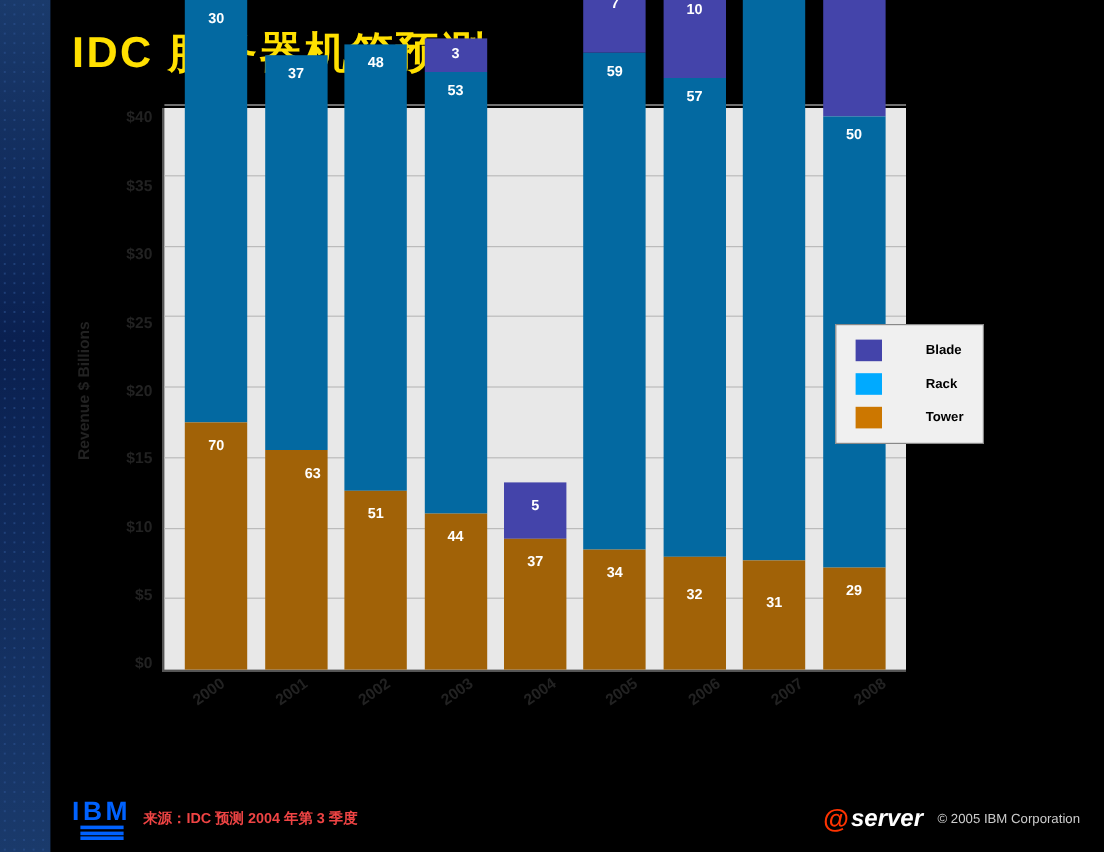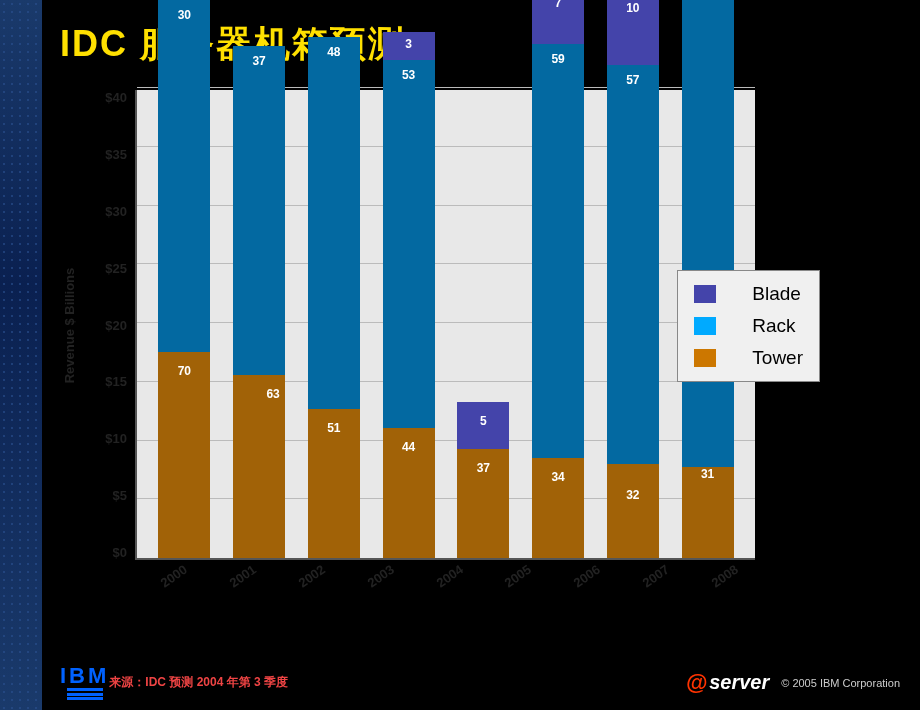--- a/index.html
+++ b/index.html
@@ -193,38 +193,39 @@
     }
     .legend-item:last-child { margin-bottom: 0; }
     .legend-color {
       width: 22px;
       height: 18px;
       margin-right: 8px;
       flex-shrink: 0;
     }
     .legend-text {
       color: #000;
-      font-size: 19px;
-      font-weight: normal;
+      font-size: 11px;
+      font-weight: bold;
       margin-left: 28px;
     }
 
     
     .footer {
       position: absolute;
       bottom: 10px;
       left: 60px;
       right: 20px;
       display: flex;
       align-items: center;
       justify-content: space-between;
     }
     .footer-left {
       display: flex;
       align-items: center;
+      gap: 10px;
     }
     .footer-source {
       color: #ef4444;
       font-size: 12px;
       font-weight: bold;
     }
     .footer-right {
       display: flex;
       align-items: center;
       gap: 12px;
@@ -387,25 +388,38 @@
 
       <div class="bar-group">
         <div class="bar-stack">
           <div class="bar-segment blade" style="height:141px;">
             
           </div>
           <div class="bar-segment rack" style="height:515px;">
             <span class="bar-label" style="top:8px;">55</span>
           </div>
           <div class="bar-segment tower" style="height:91px;">
-            <span class="bar-label" style="top:0;">31</span>
-          </div>
-        </div>
-      </div>
-
+            <span class="bar-label" style="top:28px;">31</span>
+          </div>
+        </div>
+      </div>
+
+      <div class="bar-group">
+        <div class="bar-stack">
+          <div class="bar-segment blade" style="height:188px;">
+            
+          </div>
+          <div class="bar-segment rack" style="height:376px;">
+            <span class="bar-label" style="top:8px;">50</span>
+          </div>
+          <div class="bar-segment tower" style="height:85px;">
+            <span class="bar-label" style="top:12px;">29</span>
+          </div>
+        </div>
+      </div>
 
     </div>
   </div>
 
   <div class="x-axis">
     <span class="x-label">2000</span>
     <span class="x-label">2001</span>
     <span class="x-label">2002</span>
     <span class="x-label">2003</span>
     <span class="x-label">2004</span>

